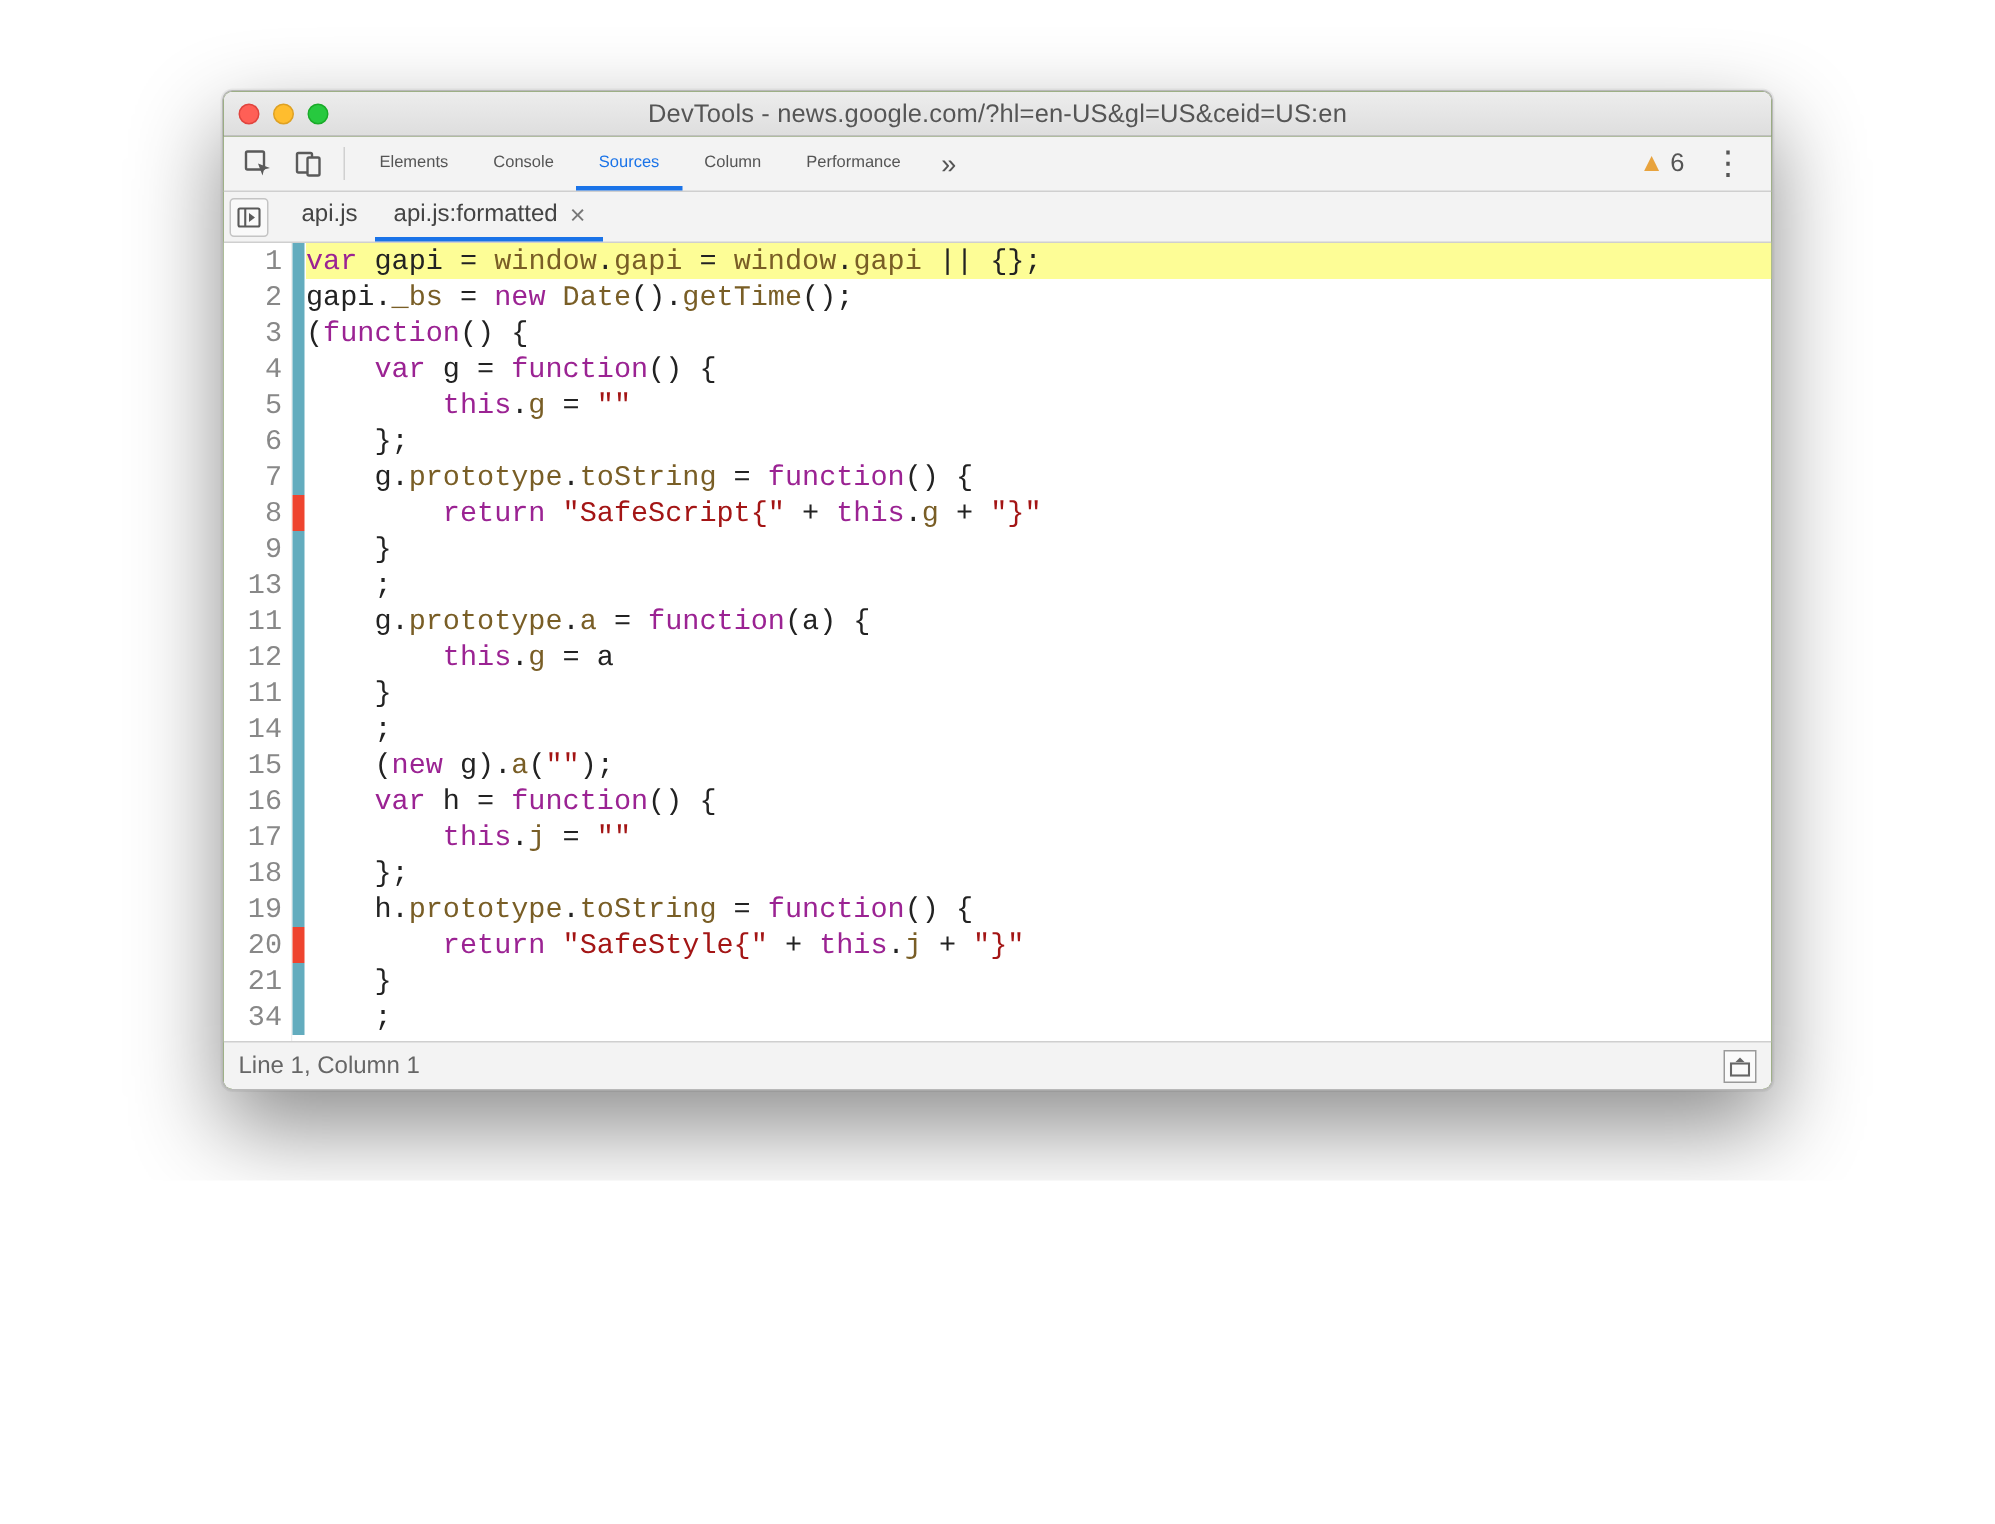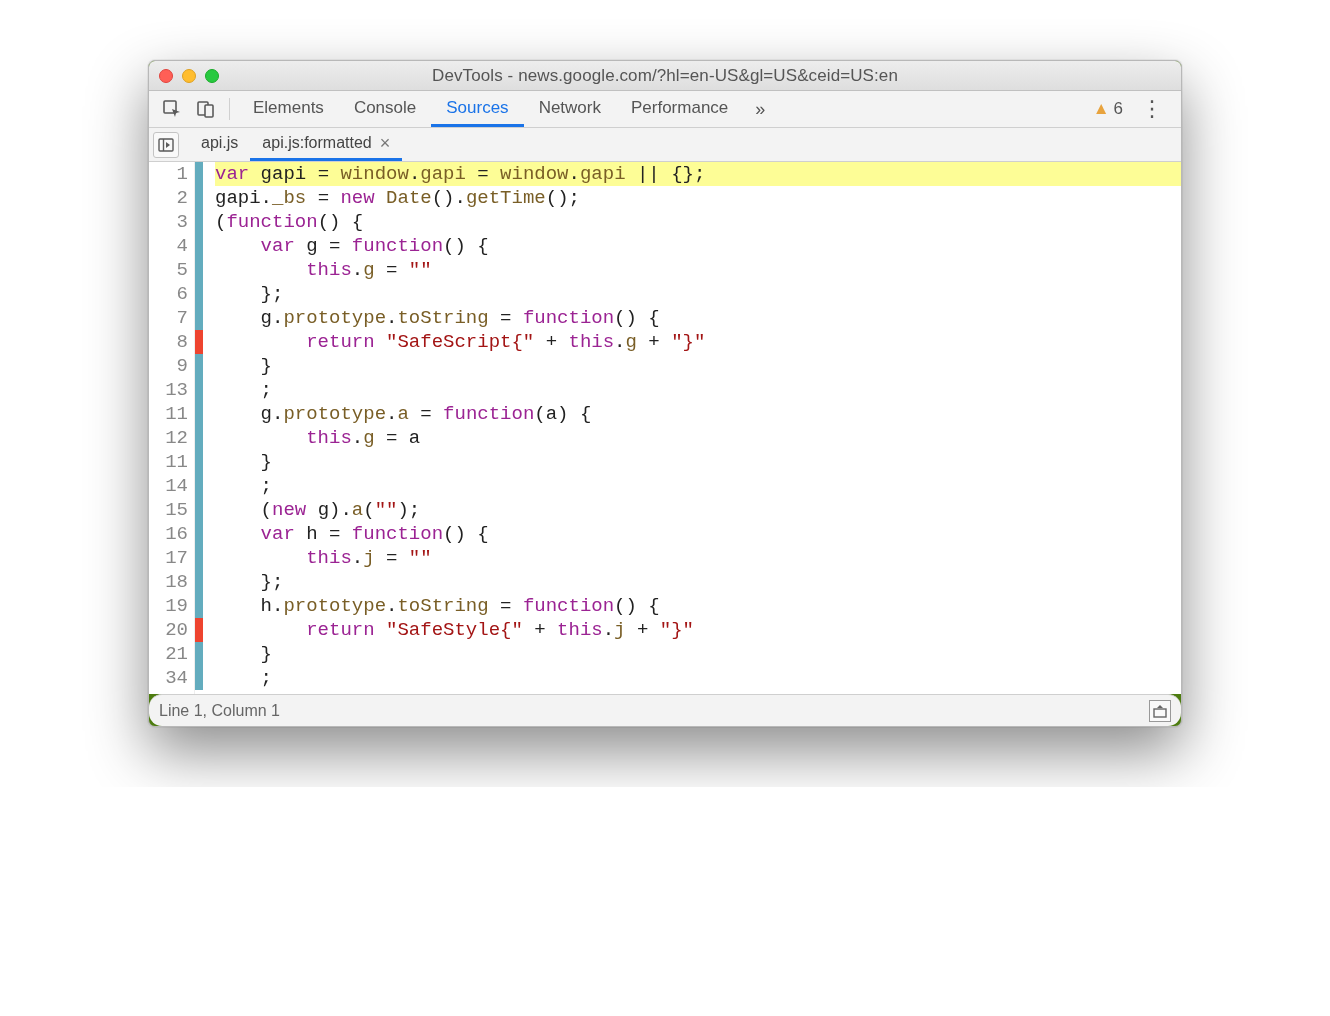--- a/index.html
+++ b/index.html
@@ -50,21 +50,21 @@
     background: #f3f3f3;
   }
   .icon-btn {
     width: 30px; height: 30px;
     display: flex; align-items: center; justify-content: center;
     color: #5a5a5a; cursor: pointer; border-radius: 3px;
   }
   .vdiv { width: 1px; height: 22px; background: #d0d0d0; margin: 0 4px; }
   .tab {
     padding: 0 15px; height: 36px; display:flex; align-items:center;
-    color: #555; font-size: 17px; cursor:pointer; border-bottom: 3px solid transparent;
+    color: #555; font-size: 11px; cursor:pointer; border-bottom: 3px solid transparent;
   }
   .tab.active { color: #1a73e8; border-bottom: 3px solid #1a73e8; }
   .chevron { font-size: 18px; color:#555; padding:0 8px; cursor:pointer; }
   .warn-badge { display:flex; align-items:center; gap:4px; color:#555; font-size:17px; margin-left:auto; margin-right:4px;}
   .warn-tri { color:#e8a33d; font-size:17px; }
   .kebab { font-size:22px; color:#555; padding:0 10px; cursor:pointer; }
   
   .filetabs {
     height: 34px;
     border-bottom: 1px solid #cfcfcf;
@@ -107,39 +107,38 @@
     width: 8px;
     background:#fff;
   }
   .num-row, .cov-row, .code-row { height:24px; }
   .cov-row.blue { background:#63acbe; }
   .cov-row.red { background:#ee442f; }
   .code {
     flex:1;
     white-space: pre;
     color:#222;
-    padding-left:12px;
+    padding-left:1px;
     position:relative;
   }
   .code-row.hl { background:#fdfd96; }
   
   .kw { color:#9b2393; }
   .str { color:#a31515; }
   .prop { color:#795e26; }
   .op { color:#222; }
   
   .statusbar {
     height: 32px;
     border-top:1px solid #cfcfcf;
     background:#f3f3f3;
     display:flex; align-items:center;
     padding:0 10px;
     font-size:16px; color:#666;
     justify-content:space-between;
-    border-radius:13px;
   }
   .drawer-btn {
     width:22px; height:22px; border:1px solid #999; display:flex;
     align-items:center; justify-content:center; cursor:pointer;
     background:#fafafa;
   }
 </style>
 </head>
 <body>
 
@@ -165,21 +164,21 @@
       <svg width="20" height="20" viewBox="0 0 20 20" fill="none" stroke="#5a5a5a" stroke-width="1.6">
         <rect x="2" y="3" width="10" height="13" rx="1"></rect>
         <rect x="9" y="6" width="8" height="12" rx="1" fill="#f3f3f3"></rect>
       </svg>
     </div>
     <div class="vdiv"></div>
     <div id="main-tabs" style="display: flex;">
         <div class="tab">Elements</div>
         <div class="tab">Console</div>
         <div class="tab active">Sources</div>
-        <div class="tab">Network</div>
+        <div class="tab">Column</div>
         <div class="tab">Performance</div>
       </div>
     <div class="chevron">»</div>
     <div class="warn-badge">
       <span class="warn-tri">▲</span>
       <span>6</span>
     </div>
     <div class="kebab">⋮</div>
   </div>
 

